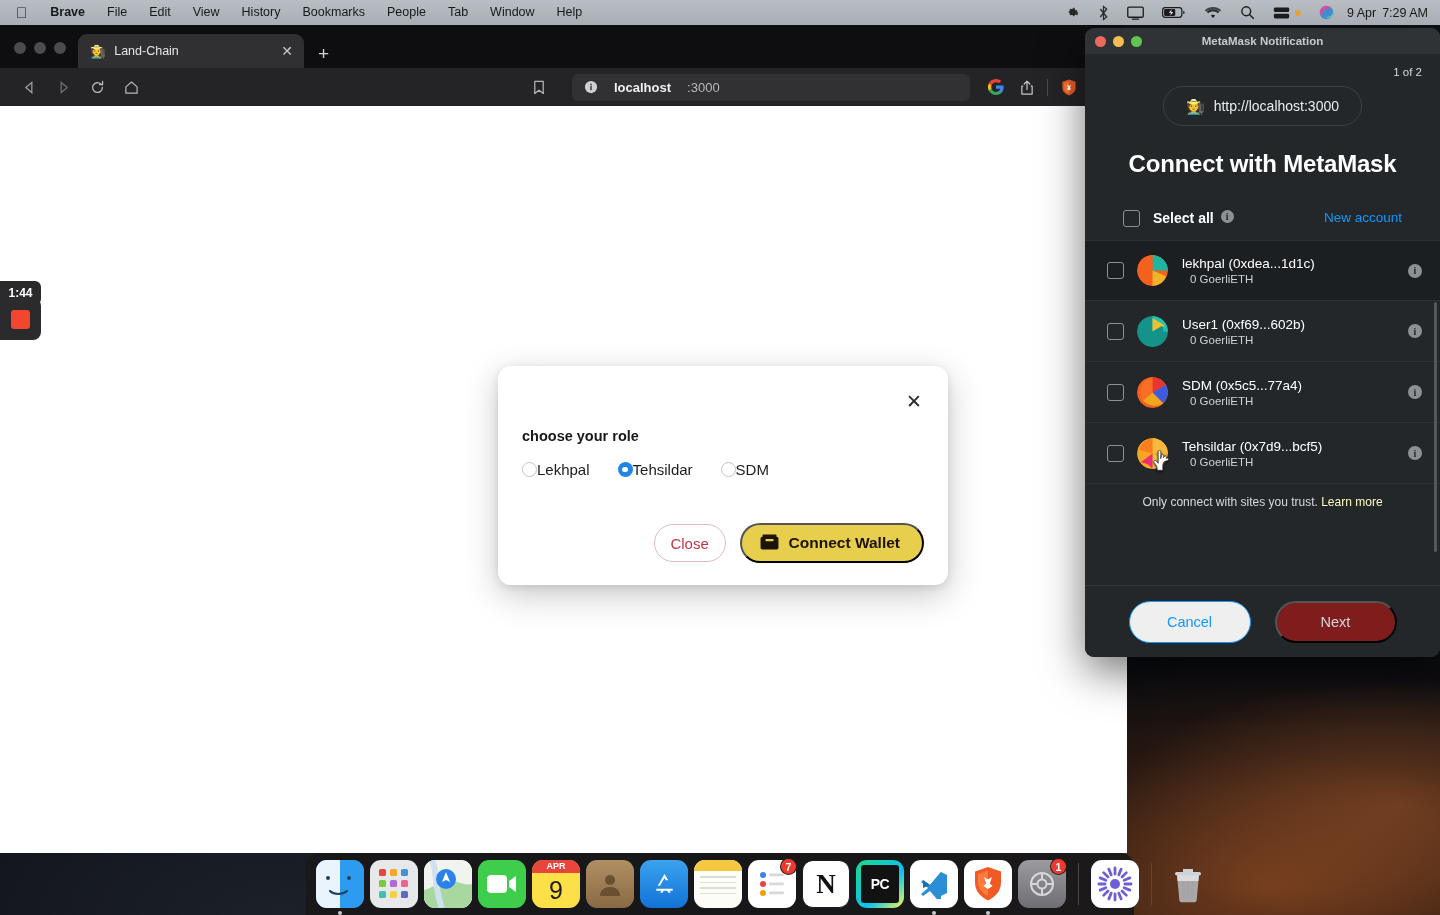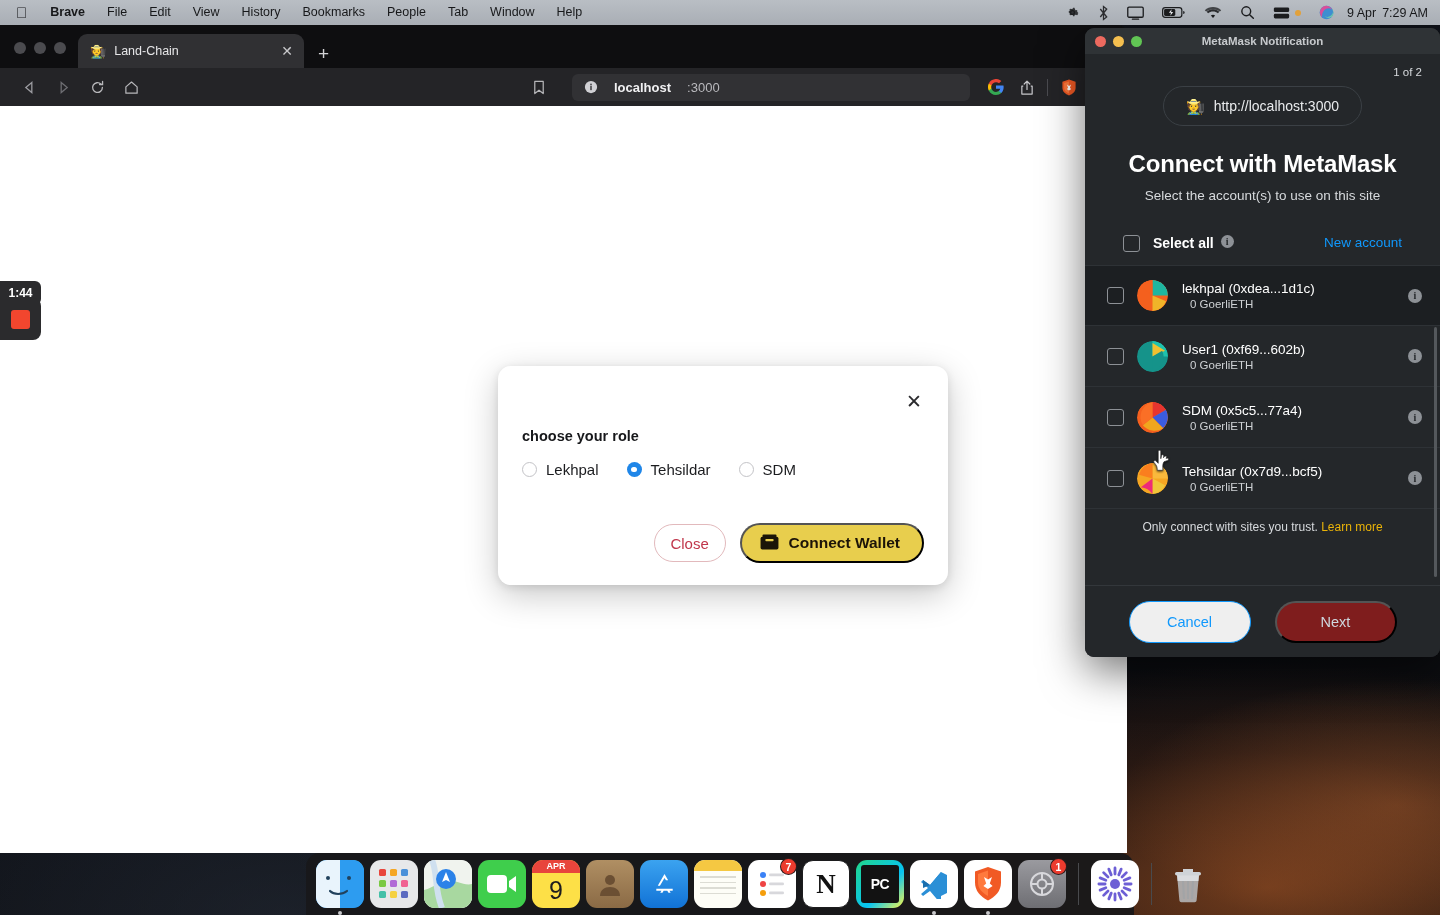--- a/index.html
+++ b/index.html
@@ -108,21 +108,21 @@
     position:absolute; left:498px; top:366px; width:450px; height:219px;
     background:#ffffff; border-radius:13px;
     box-shadow:0 10px 34px rgba(0,0,0,0.22), 0 2px 8px rgba(0,0,0,0.10);
     z-index:30;
   }
   #modal .m-head { padding:26px 26px 0 24px; display:flex; align-items:flex-start; }
   #modal .m-title { font-size:20.5px; font-weight:bold; color:#17181b; letter-spacing:-0.2px; }
   #modal .m-close { margin-left:auto; font-size:19px; color:#2a2a2d; line-height:1; }
   #modal .m-sub { padding:17px 24px 0 24px; font-size:14.5px; font-weight:bold; color:#17181b; }
   #modal .m-radios { padding:17px 24px 0 24px; display:flex; align-items:center; gap:0; }
-  .radio-opt { display:flex; align-items:center; gap:9px; margin-right:28px; }
+  .radio-opt { display:flex; align-items:center; margin-right:28px; }
   .radio {
     width:15px; height:15px; border-radius:50%; border:1.6px solid #c3c3c7; background:#fff;
     display:flex; align-items:center; justify-content:center; flex:none;
   }
   .radio.on { border:none; background:#1f86e8; }
   .radio.on:after { content:""; width:5.5px; height:5.5px; border-radius:50%; background:#fff; }
   .radio-lbl { font-size:15px; color:#1b1c1f; }
   #modal .m-actions {
     position:absolute; right:24px; bottom:22px; display:flex; align-items:center; gap:14px;
   }
@@ -198,21 +198,21 @@
   .acct-name { color:#ffffff; font-size:13.5px; }
   .acct-bal { color:#cfd2d5; font-size:11.5px; padding-left:8px; }
   .acct-row .info-i { margin-left:auto; width:14px; height:14px; }
   #mm-scroll {
     position:absolute; right:3px; top:62px; width:3px; height:250px;
     background:#54585c; border-radius:2px;
   }
   #mm-trust {
     text-align:center; color:#d7dadd; font-size:12px; padding:11px 10px 0 10px;
   }
-  #mm-trust a { color:#eab308; text-decoration:none;margin-top:25px; }
+  #mm-trust a { color:#fef9c3; text-decoration:none;margin-top:25px; }
   #mm-footer {
     margin-top:auto; height:72px; border-top:1px solid #33373b;
     display:flex; align-items:center; justify-content:center; gap:24px;
   }
   #mm-cancel {
     width:122px; height:42px; border-radius:21px; border:1.5px solid #1098fc;
     color:#1098fc; font-size:14.5px; display:flex; align-items:center; justify-content:center;
   }
   #mm-next {
     width:122px; height:42px; border-radius:21px; background:#7f1d1d;
@@ -468,21 +468,20 @@
     <div id="mm-pager">1 of 2</div>
 
     <div id="mm-origin-wrap">
       <div id="mm-origin">
         <span class="fav">🧑‍🌾</span>
         <span>http://localhost:3000</span>
       </div>
     </div>
 
     <div id="mm-h1">Connect with MetaMask</div>
-    <div id="mm-h2">Select the account(s) to use on this site</div>
 
     <div id="mm-selbar">
       <span class="mm-check"></span>
       <span class="lbl">Select all</span>
       <span class="info-i">i</span>
       <span id="mm-newacct">New account</span>
     </div>
 
     <div id="mm-list">
 

